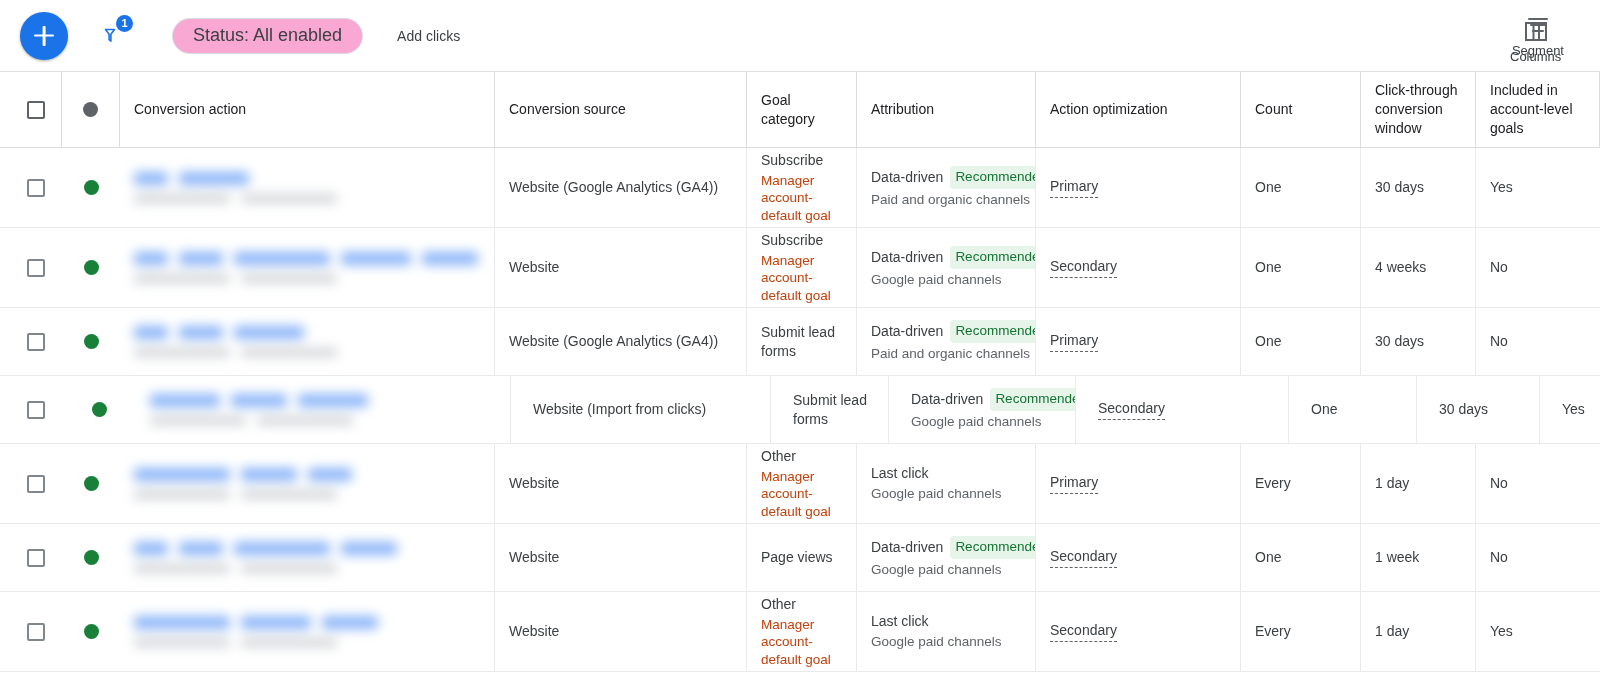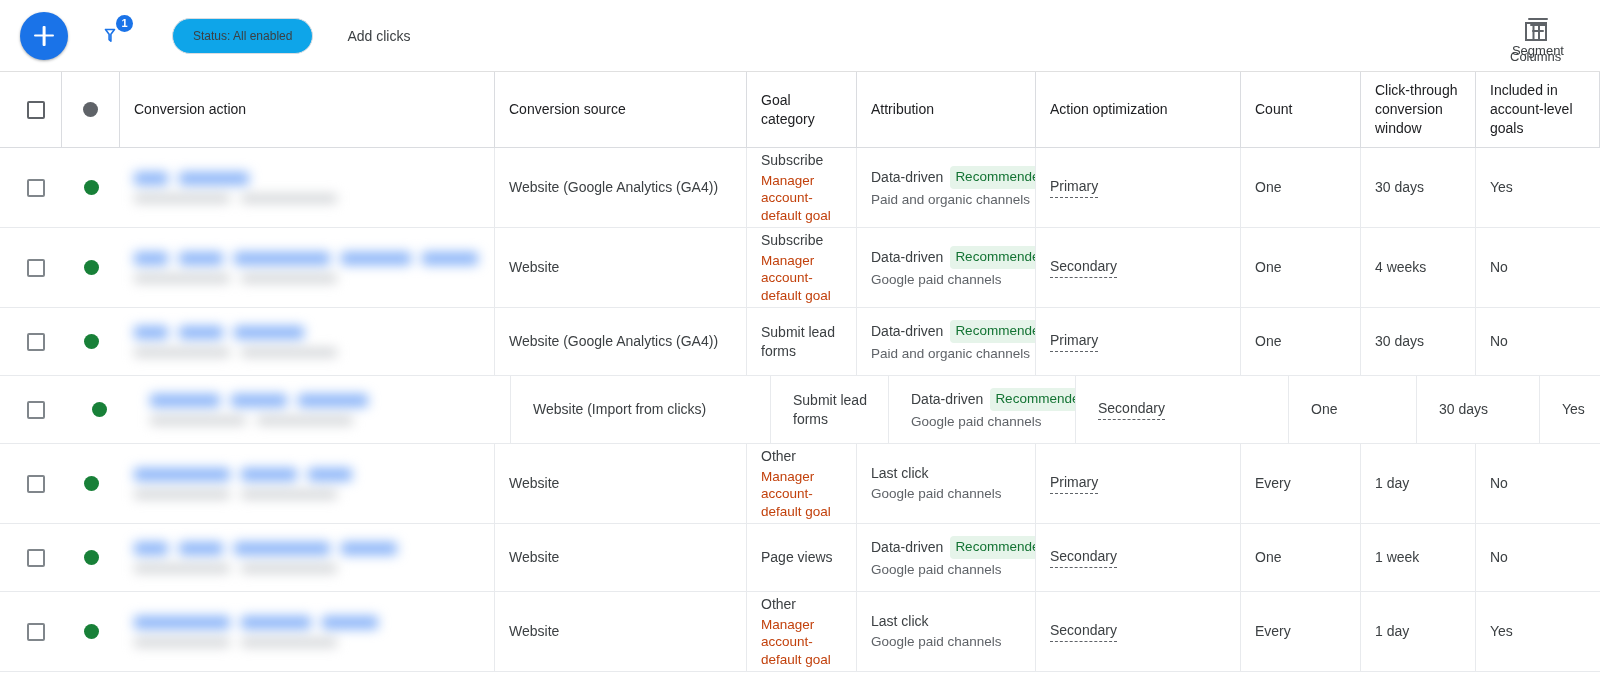--- a/index.html
+++ b/index.html
@@ -60,23 +60,23 @@
     line-height: 1;
   }
 
   .chip {
     margin-left: 38px;
     height: 36px;
     border: 1px solid #dadce0;
     border-radius: 18px;
     padding: 0 20px;
     display: flex; align-items: center;
-    font-size: 12px;
+    font-size: 18px;
     color: #3c4043;
-    background: #0ea5e9;
+    background: #f9a8d4;
     cursor: pointer;
     white-space: nowrap;
     flex: 0 0 auto;
   }
   .add-filter {
     margin-left: 34px;
     font-size: 14px;
     color: #3c4043;
     cursor: pointer;
     white-space: nowrap;

